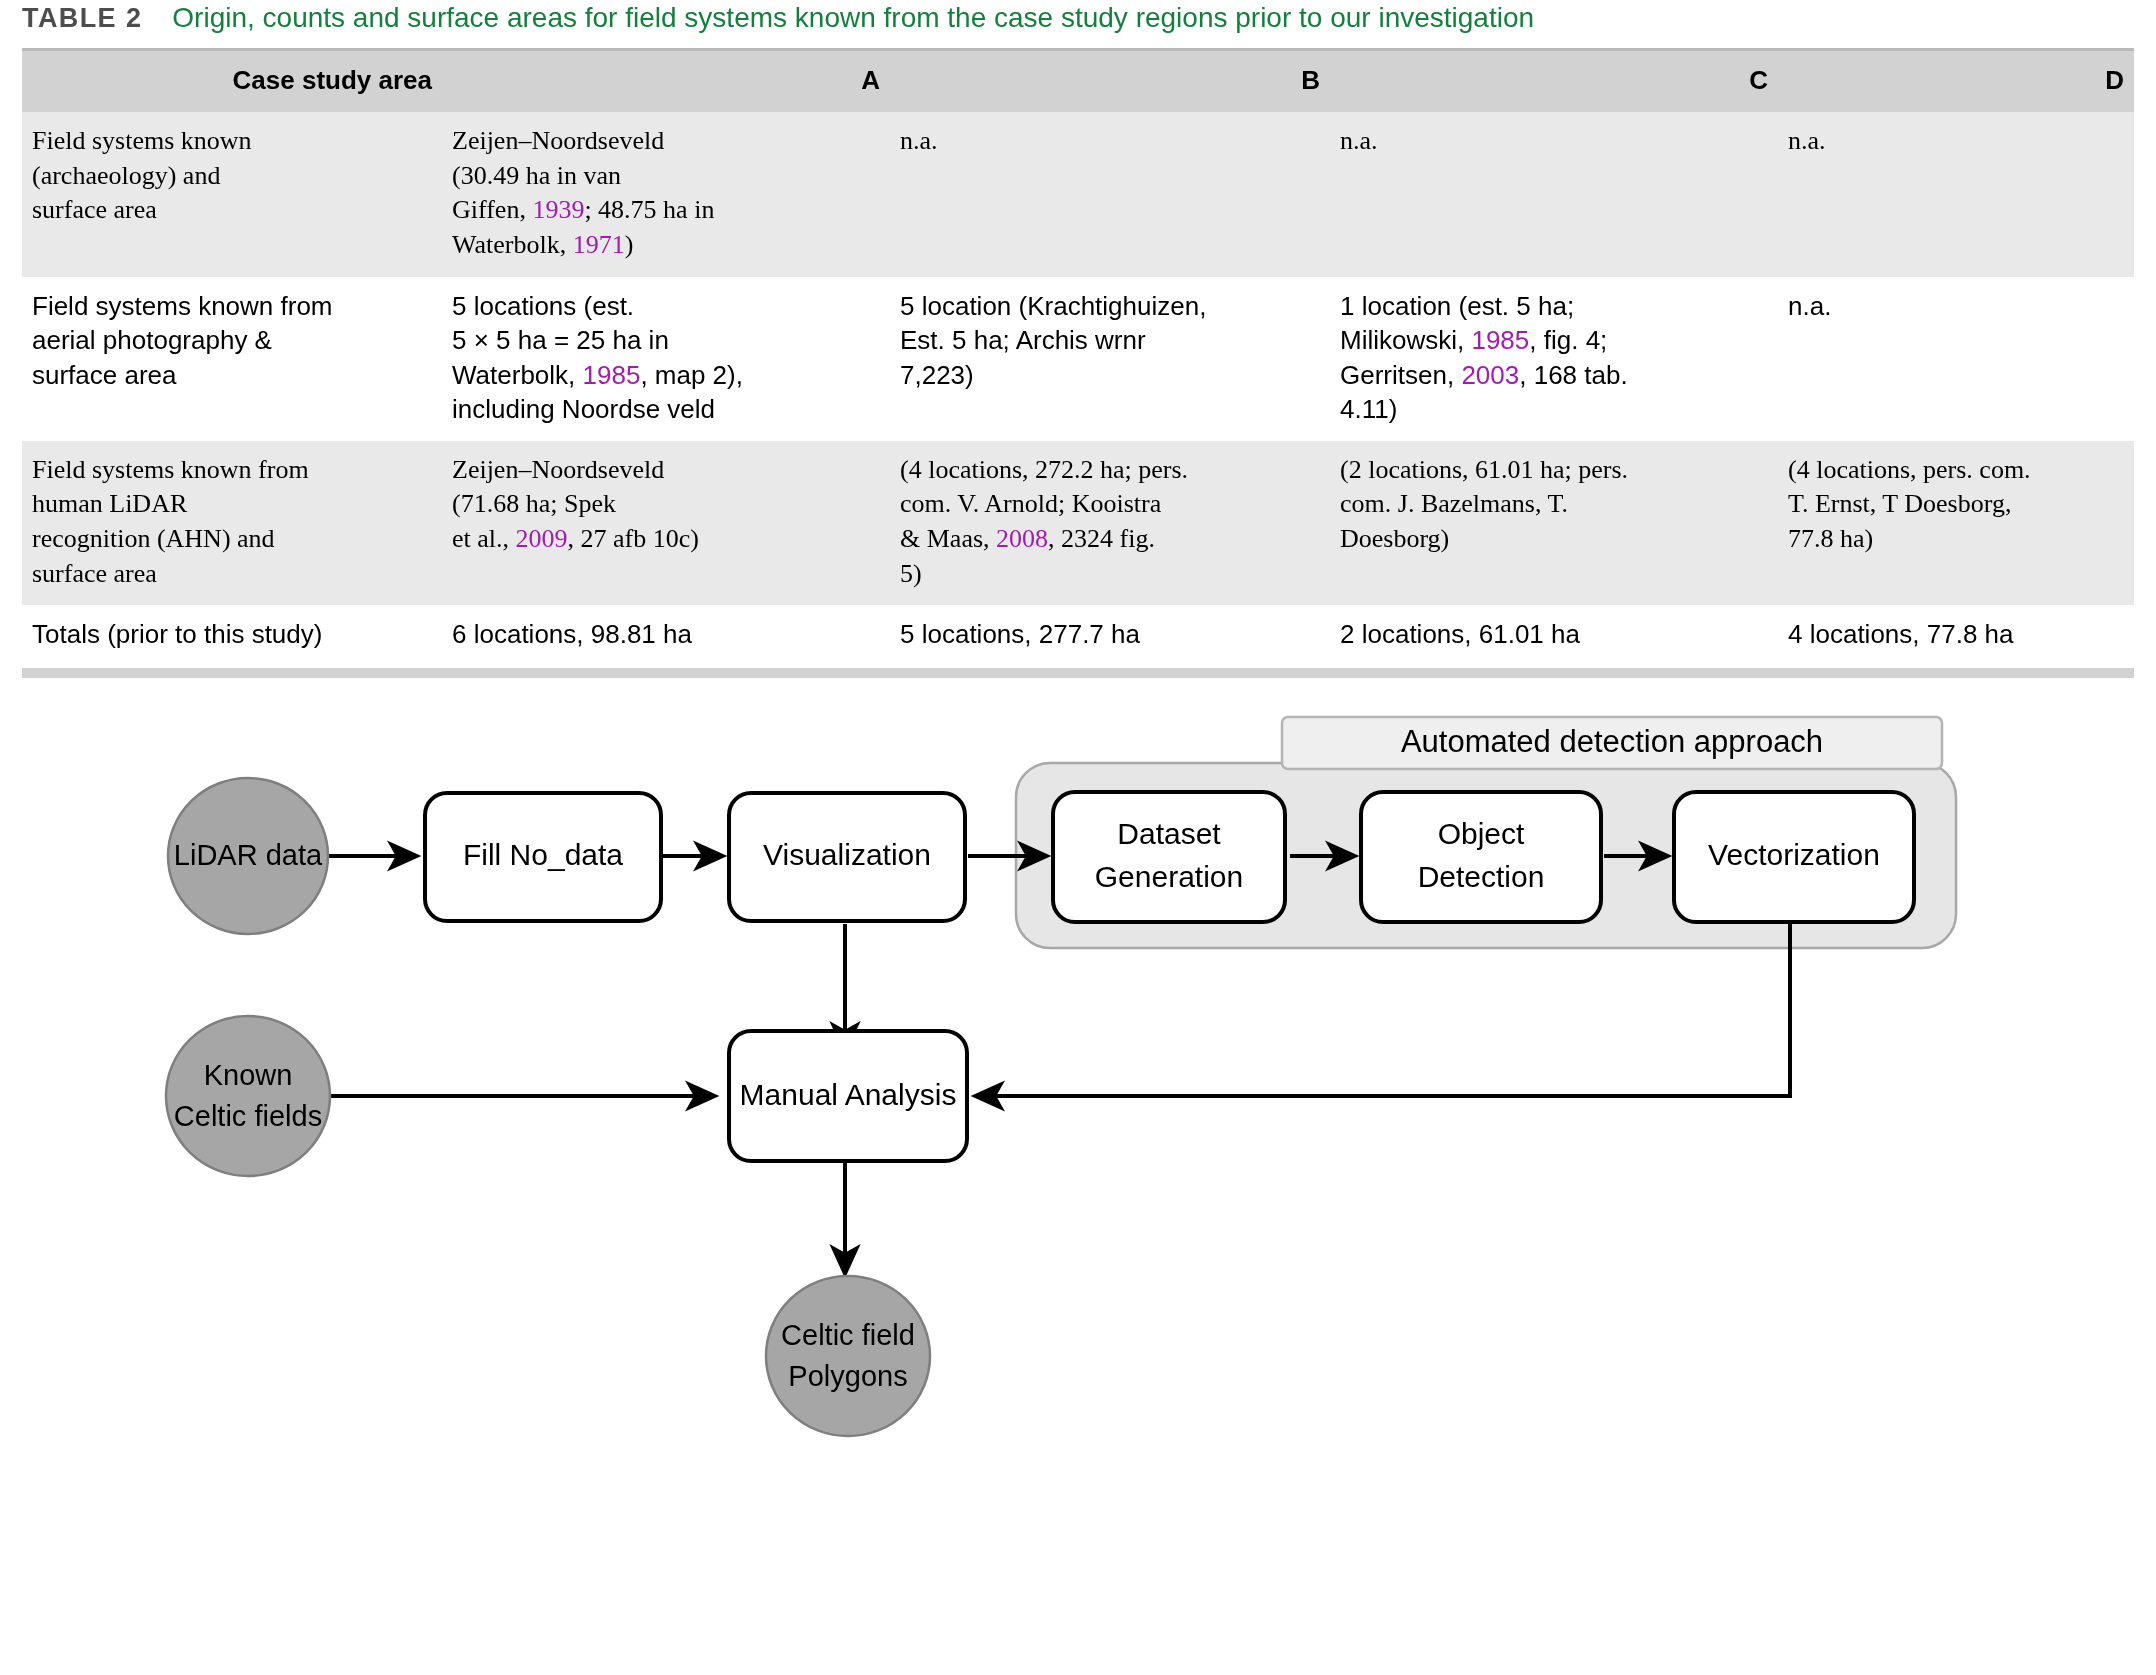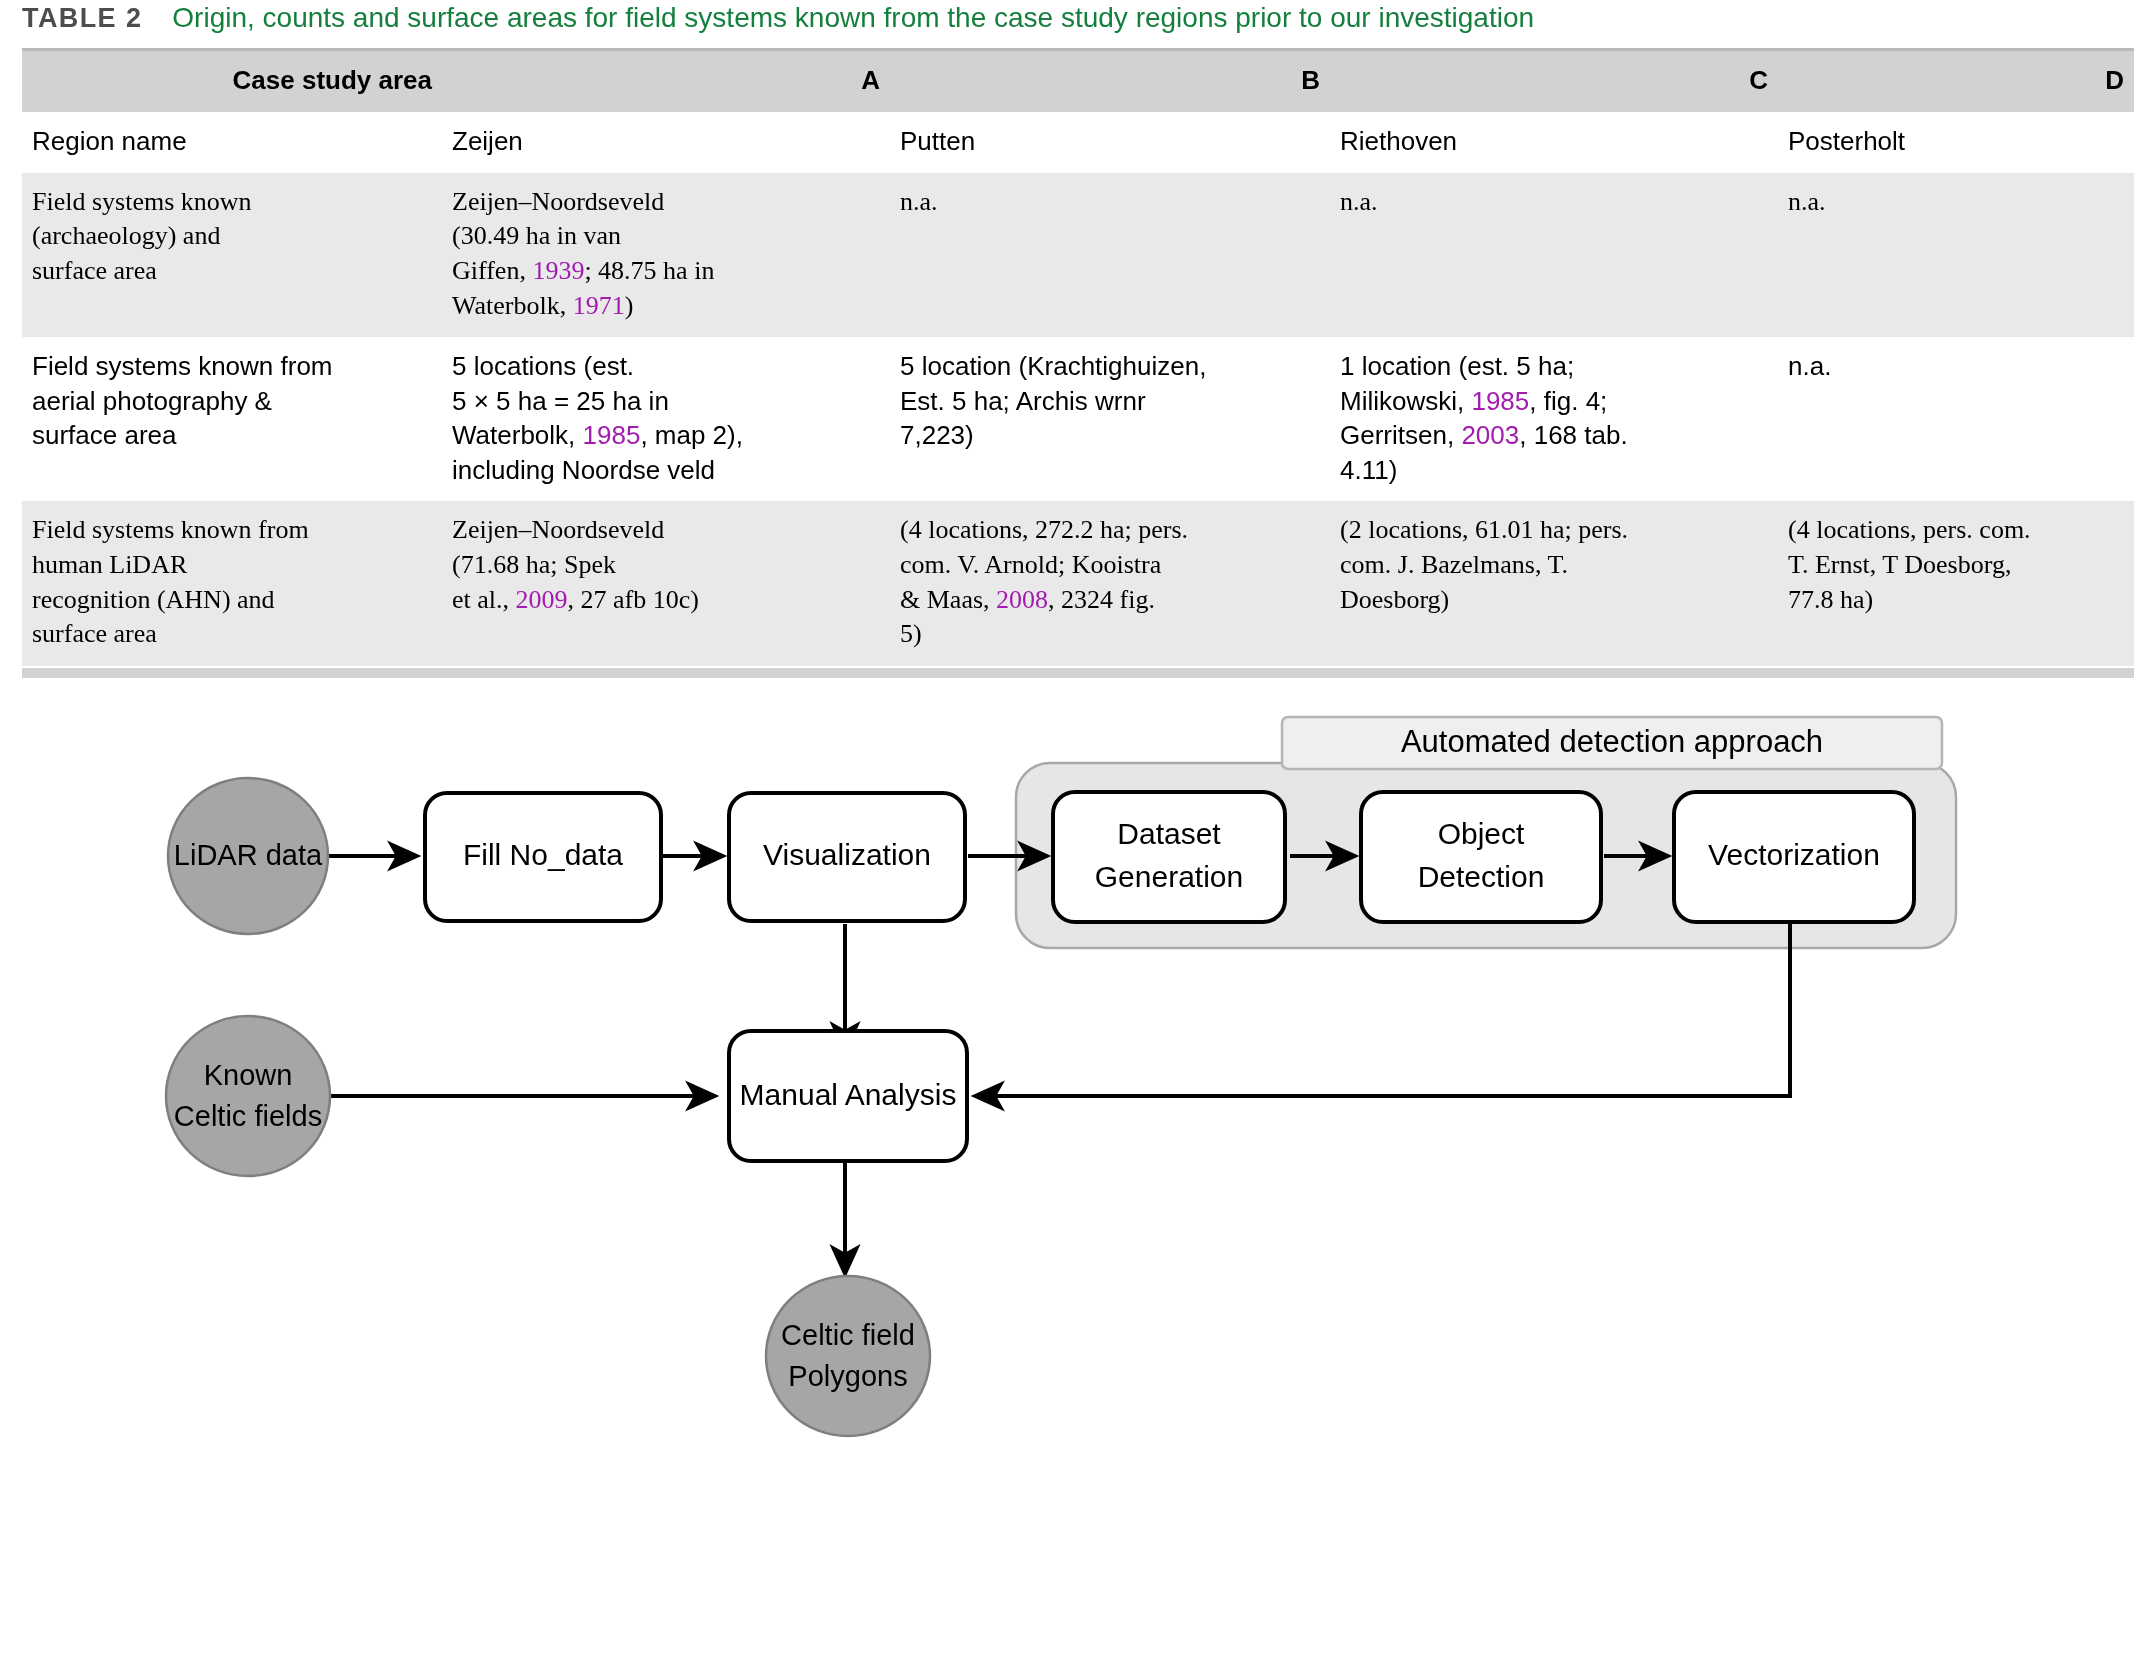--- a/index.html
+++ b/index.html
@@ -134,37 +134,20 @@
       <tr>
         <th>Case study area</th>
         <th>A</th>
         <th>B</th>
         <th>C</th>
         <th>D</th>
       </tr>
     </thead>
     <tbody>
 
-      <tr class="plain">
-        <td>
-          <div class="hang">Region name</div>
-        </td>
-        <td>
-          <div>Zeijen</div>
-        </td>
-        <td>
-          <div>Putten</div>
-        </td>
-        <td>
-          <div>Riethoven</div>
-        </td>
-        <td>
-          <div>Posterholt</div>
-        </td>
-      </tr>
 
       <tr class="shaded">
         <td>
           <div class="hang">Field systems known</div>
           <div class="hang">(archaeology) and</div>
           <div class="hang">surface area</div>
         </td>
         <td>
           <div>Zeijen–Noordseveld</div>
           <div class="hang">(30.49 ha in van</div>
@@ -233,20 +216,37 @@
           <div class="hang">com. J. Bazelmans, T.</div>
           <div class="hang">Doesborg)</div>
         </td>
         <td>
           <div>(4 locations, pers. com.</div>
           <div class="hang">T. Ernst, T Doesborg,</div>
           <div class="hang">77.8 ha)</div>
         </td>
       </tr>
 
+      <tr class="plain">
+        <td>
+          <div class="hang">Totals (prior to this study)</div>
+        </td>
+        <td>
+          <div>6 locations, 98.81 ha</div>
+        </td>
+        <td>
+          <div>5 locations, 277.7 ha</div>
+        </td>
+        <td>
+          <div>2 locations, 61.01 ha</div>
+        </td>
+        <td>
+          <div>4 locations, 77.8 ha</div>
+        </td>
+      </tr>
 
     </tbody>
   </table>
 
   <div class="table-bottom-rule"></div>
 </div>
 
 <div class="flow-wrap">
 <svg width="2156" height="830" viewBox="0 0 2156 830" xmlns="http://www.w3.org/2000/svg">
 

